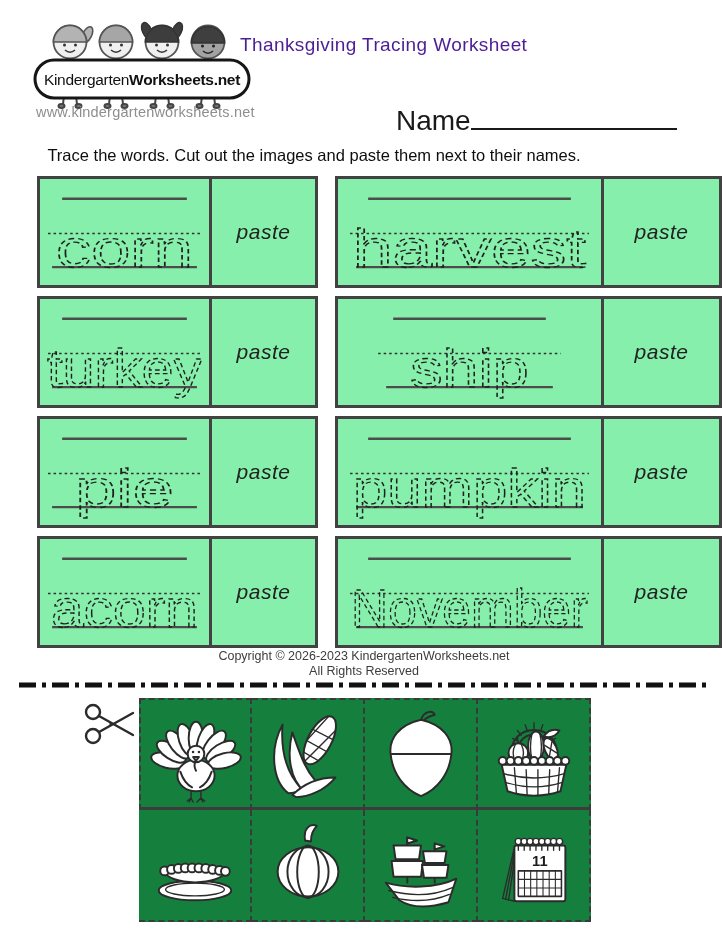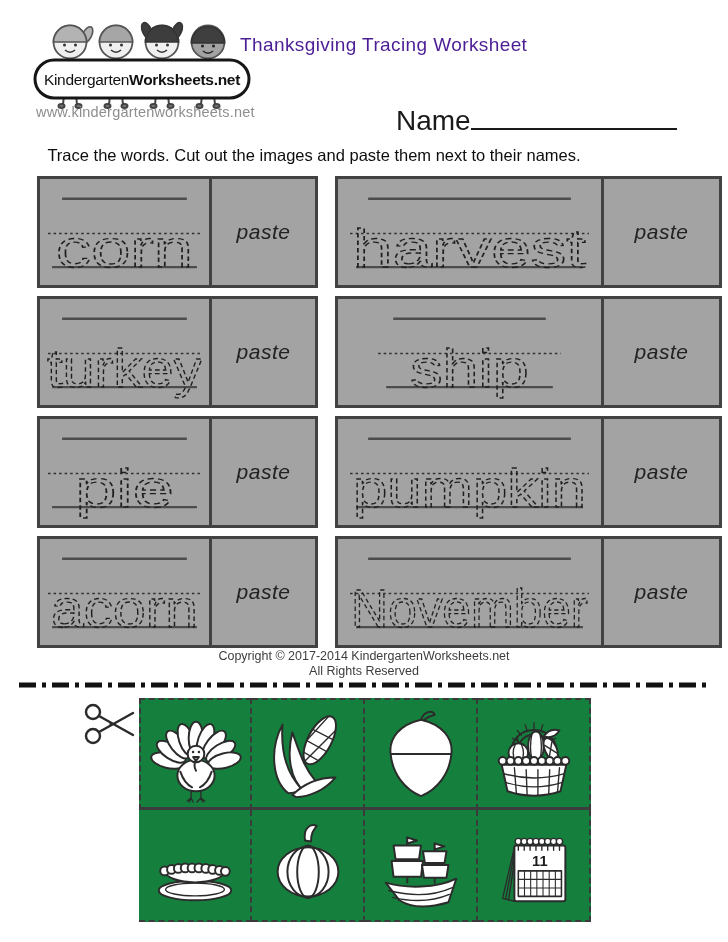--- a/index.html
+++ b/index.html
@@ -13,21 +13,21 @@
   
   .title{left:240px;top:34px;width:482px;text-align:left;font-size:19px;letter-spacing:.4px;color:#4c1d95;}
   .name-row{left:396px;top:97px;font-size:28px;white-space:nowrap;margin-top:7px;}
   .name-underline{display:inline-block;width:206px;height:24px;border-bottom:2.5px solid #1a1a1a;}
   .website{left:36px;top:104px;font-size:14.5px;color:#8e8e8e;letter-spacing:.2px;}
   .instruction{left:0;top:146px;width:628px;text-align:center;font-size:16.5px;color:#0e0e0e;}
 
   
   .trace-grid{position:absolute;left:37px;top:176px;display:grid;
     grid-template-columns:281px 387px;column-gap:17px;row-gap:8px;grid-auto-rows:112px;}
-  .word-box{border:3px solid #424242;display:flex;box-sizing:border-box;background:#a3a3a3;}
+  .word-box{border:3px solid #424242;display:flex;box-sizing:border-box;background:#86efac;}
   .trace-area{flex:1;min-width:0;}
   .trace-svg{width:100%;height:100%;display:block;}
   .paste-cell{border-left:3px solid #424242;display:flex;align-items:center;justify-content:center;box-sizing:border-box;}
   .wb-left .paste-cell{width:106px;}
   .wb-right .paste-cell{width:118px;}
   .paste-label{font-size:21px;letter-spacing:.5px;color:#222;font-style:italic;}
   .gl-solid{stroke:#4c4c4c;stroke-width:2.4;}
   .gl-mid{stroke:#303030;stroke-width:1.3;stroke-dasharray:2.5 3;}
   .trace-word{font-family:"Liberation Sans","DejaVu Sans",sans-serif;font-size:54px;
     fill:none;stroke:#1f1f1f;stroke-width:1.35;stroke-dasharray:4.5 3;}
@@ -226,21 +226,21 @@
         <text class="trace-word" x="131" y="89" text-anchor="middle" textLength="236" lengthAdjust="spacingAndGlyphs">November</text>
       </svg>
     </div>
     <div class="paste-cell">
         <span class="paste-label">paste</span>
       </div>
   </div>
 </div>
 
 <div class="abs copyright">
-  <div>Copyright © 2017-2014 KindergartenWorksheets.net</div>
+  <div>Copyright © 2026-2023 KindergartenWorksheets.net</div>
   <div>All Rights Reserved</div>
 </div>
 
 <svg class="abs cutline" width="692" height="8">
   <line x1="1" y1="4" x2="691" y2="4" stroke="#111" stroke-width="5" stroke-dasharray="17 6 4 6"></line>
 </svg>
 
 <svg class="abs scissors" width="54" height="48" viewBox="0 0 54 48">
   <g stroke="#2b2b2b" stroke-width="2.4" fill="none" stroke-linecap="round">
     <circle cx="9" cy="12" r="7"></circle>

